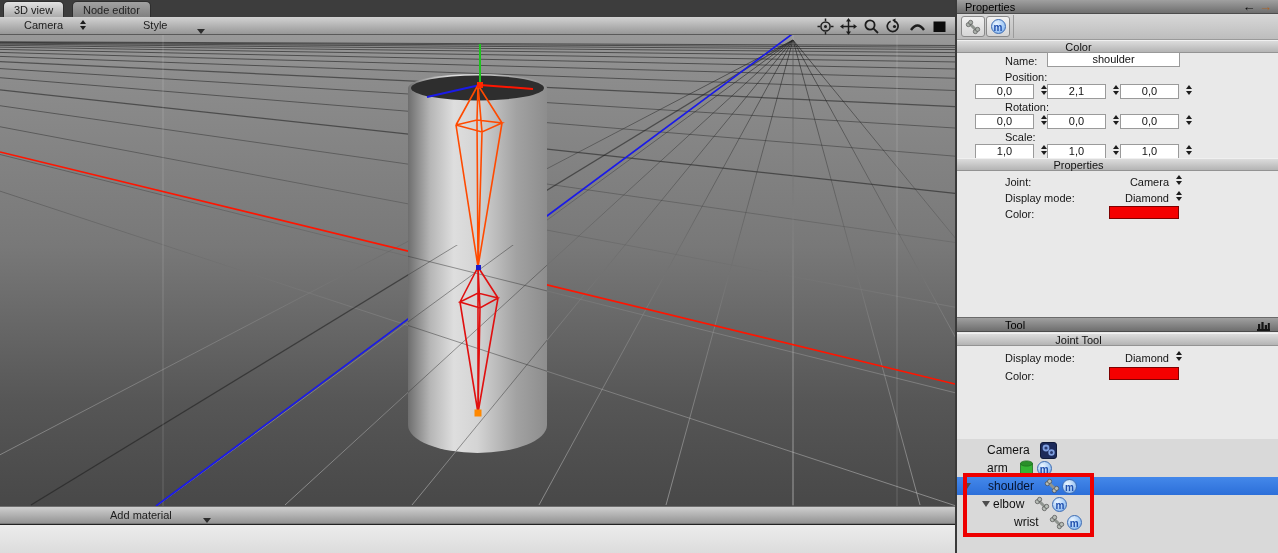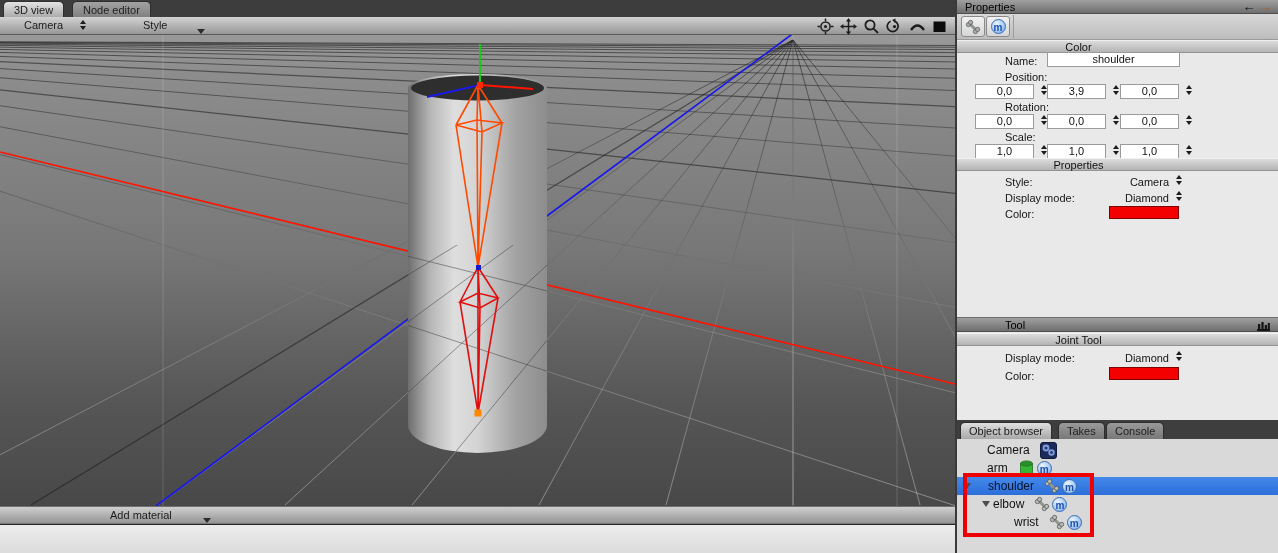--- a/index.html
+++ b/index.html
@@ -310,21 +310,21 @@
 
     <span class="flabel" style="top:55px;">Name:</span>
     <div class="tinput" style="left:90px;top:52px;width:133px;">shoulder</div>
 
     <span class="flabel" style="top:71px;">Position:</span>
     <div class="tinput" style="left:18px;top:84px;width:59px;">0,0</div>
     <span class="spinner" style="left:84px;top:85px;">
         <i class="up"></i>
         <i class="dn"></i>
       </span>
-    <div class="tinput" style="left:90px;top:84px;width:59px;">3,9</div>
+    <div class="tinput" style="left:90px;top:84px;width:59px;">2,1</div>
     <span class="spinner" style="left:156px;top:85px;">
         <i class="up"></i>
         <i class="dn"></i>
       </span>
     <div class="tinput" style="left:163px;top:84px;width:59px;">0,0</div>
     <span class="spinner" style="left:229px;top:85px;">
         <i class="up"></i>
         <i class="dn"></i>
       </span>
 
@@ -359,21 +359,21 @@
     <div class="tinput" style="left:163px;top:144px;width:59px;">1,0</div>
     <span class="spinner" style="left:229px;top:145px;">
         <i class="up"></i>
         <i class="dn"></i>
       </span>
 
     <div class="sech" style="top:158px;">
       <span>Properties</span>
       </div>
 
-    <span class="flabel" style="top:176px;">Style:</span>
+    <span class="flabel" style="top:176px;">Joint:</span>
     <span class="fvalue" style="left:120px;top:176px;width:92px;">Camera</span>
     <span class="spinner" style="left:219px;top:175px;">
         <i class="up"></i>
         <i class="dn"></i>
       </span>
 
     <span class="flabel" style="top:192px;">Display mode:</span>
     <span class="fvalue" style="left:120px;top:192px;width:92px;">Diamond</span>
     <span class="spinner" style="left:219px;top:191px;">
         <i class="up"></i>
@@ -405,25 +405,20 @@
     <span class="flabel" style="top:352px;">Display mode:</span>
     <span class="fvalue" style="left:120px;top:352px;width:92px;">Diamond</span>
     <span class="spinner" style="left:219px;top:351px;">
         <i class="up"></i>
         <i class="dn"></i>
       </span>
 
     <span class="flabel" style="top:370px;">Color:</span>
     <div class="swatch" style="left: 152px; top: 367px; background: rgb(245, 0, 0);"></div>
 
-    <div class="btabs">
-      <div class="btab active" style="left:3px;">Object browser</div>
-      <div class="btab inactive" style="left:101px;">Takes</div>
-      <div class="btab inactive" style="left:149px;">Console</div>
-    </div>
 
     <div class="tree">
       <div class="trow" style="top:2px;padding-left:30px;">
         <span class="tlabel">Camera</span>
         <svg class="ticon" width="17" height="17" viewBox="0 0 17 17">
           <rect x="0.5" y="0.5" width="16" height="16" rx="2.5" fill="#1c2a5a" stroke="#101a3a"></rect>
           <circle cx="6" cy="6" r="3.4" fill="#7f9fe0"></circle>
             <circle cx="6" cy="6" r="1.6" fill="#2a3c72"></circle>
           <circle cx="11.5" cy="10.5" r="3.2" fill="#7f9fe0"></circle>
             <circle cx="11.5" cy="10.5" r="1.5" fill="#2a3c72"></circle>

